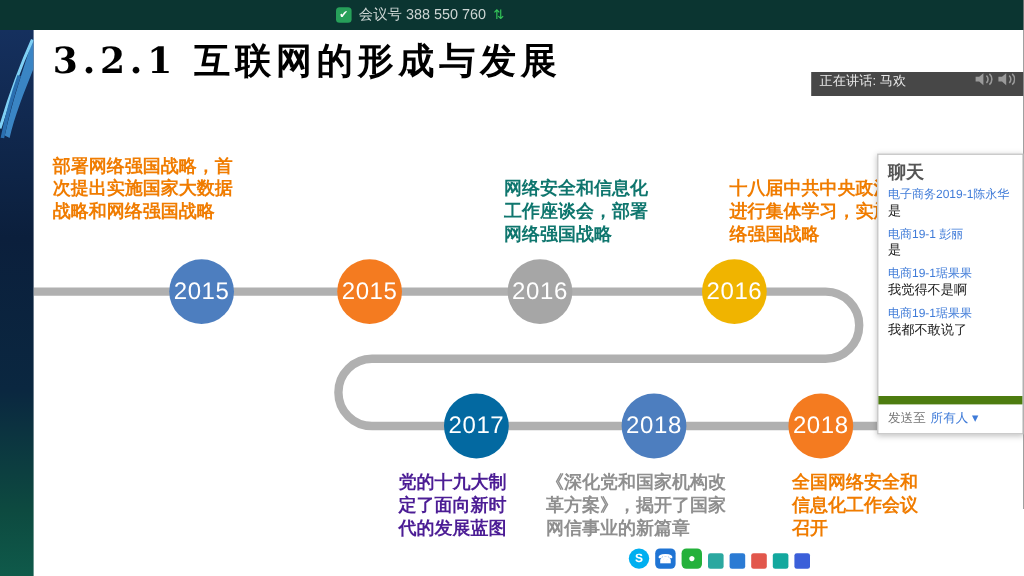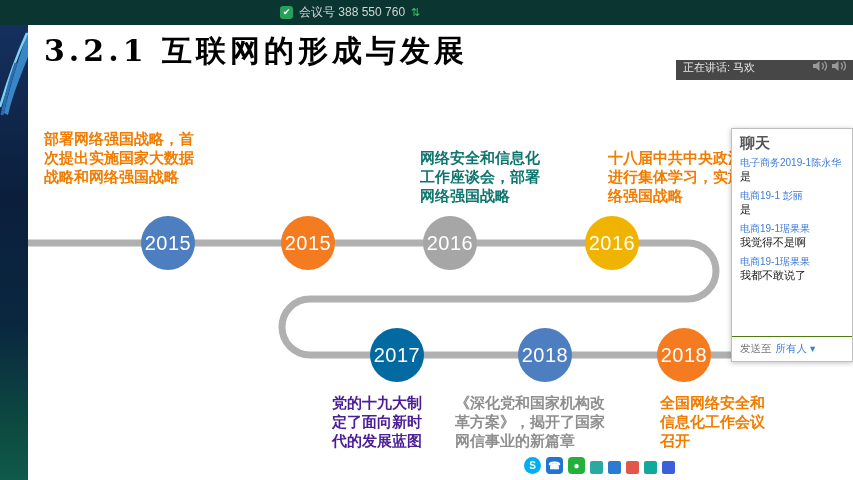--- a/index.html
+++ b/index.html
@@ -46,21 +46,21 @@
   .speaker-label{color:#e8e8e8;font-size:11px;white-space:nowrap;}
   
   .chat{position:absolute;left:731px;top:128px;width:122px;height:234px;background:#fff;
     border:1px solid #bfbfbf;box-shadow:0 1px 5px rgba(0,0,0,.25);z-index:10;
     display:flex;flex-direction:column;box-sizing:border-box;}
   .chat-header{padding:5px 8px 3px;font-size:15px;color:#555;font-weight:bold;}
   .chat-msgs{flex:1;padding:0 8px;overflow:hidden;}
   .chat-msg{margin-bottom:5px;}
   .chat-sender{font-size:10px;color:#3f7bd8;line-height:1.3;}
   .chat-text{font-size:11px;color:#1a1a1a;line-height:1.35;}
-  .chat-footer{border-top:1px solid #4d7c0f;padding:5px 8px;display:flex;gap:4px;
+  .chat-footer{border-top:7px solid #4d7c0f;padding:5px 8px;display:flex;gap:4px;
     align-items:center;font-size:10.5px;}
   .send-label{color:#777;}
   .send-target{color:#3f7bd8;cursor:pointer;}
   
   .taskbar{position:absolute;left:524px;bottom:6px;display:flex;gap:5px;align-items:flex-end;z-index:11;}
   .tb-icon{color:#fff;display:flex;align-items:center;justify-content:center;cursor:pointer;}
   .tb-icon.big{width:17px;height:17px;border-radius:50%;font-size:10px;font-weight:bold;}
   .tb-icon.sq{border-radius:4px;}
   .tb-icon.sm{width:13px;height:13px;border-radius:2px;font-size:7px;}
 </style>

